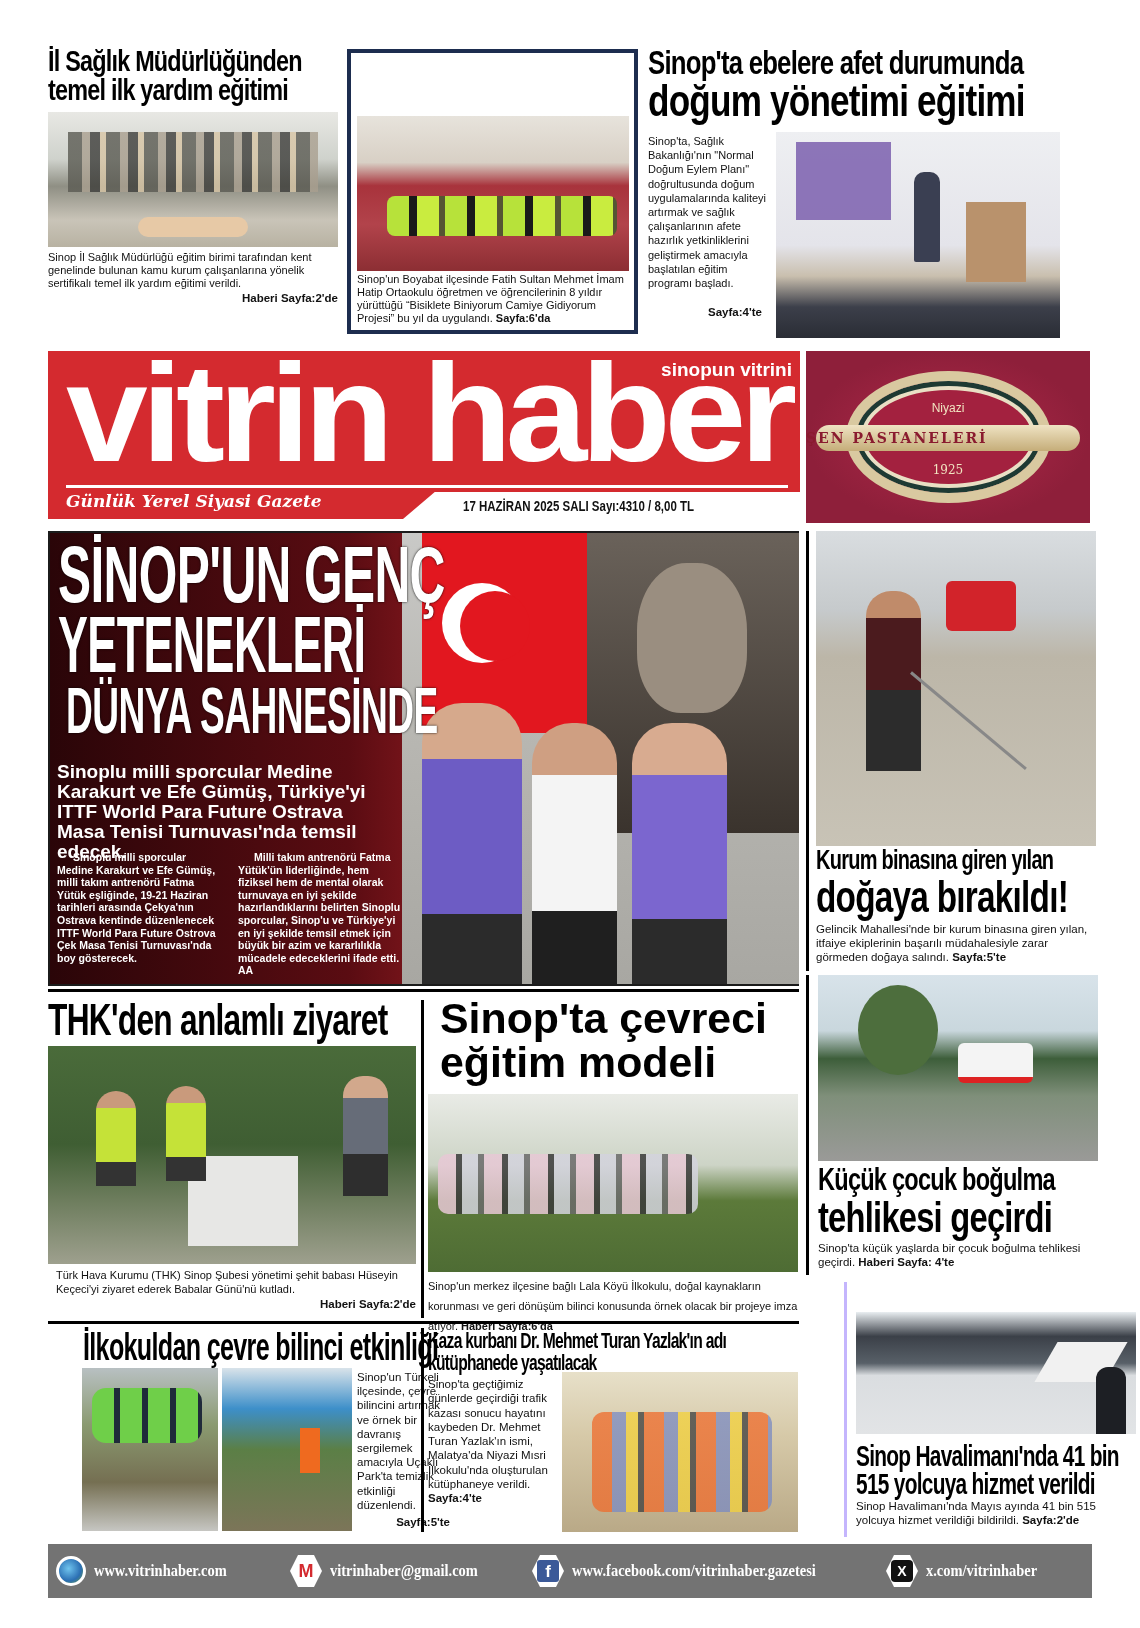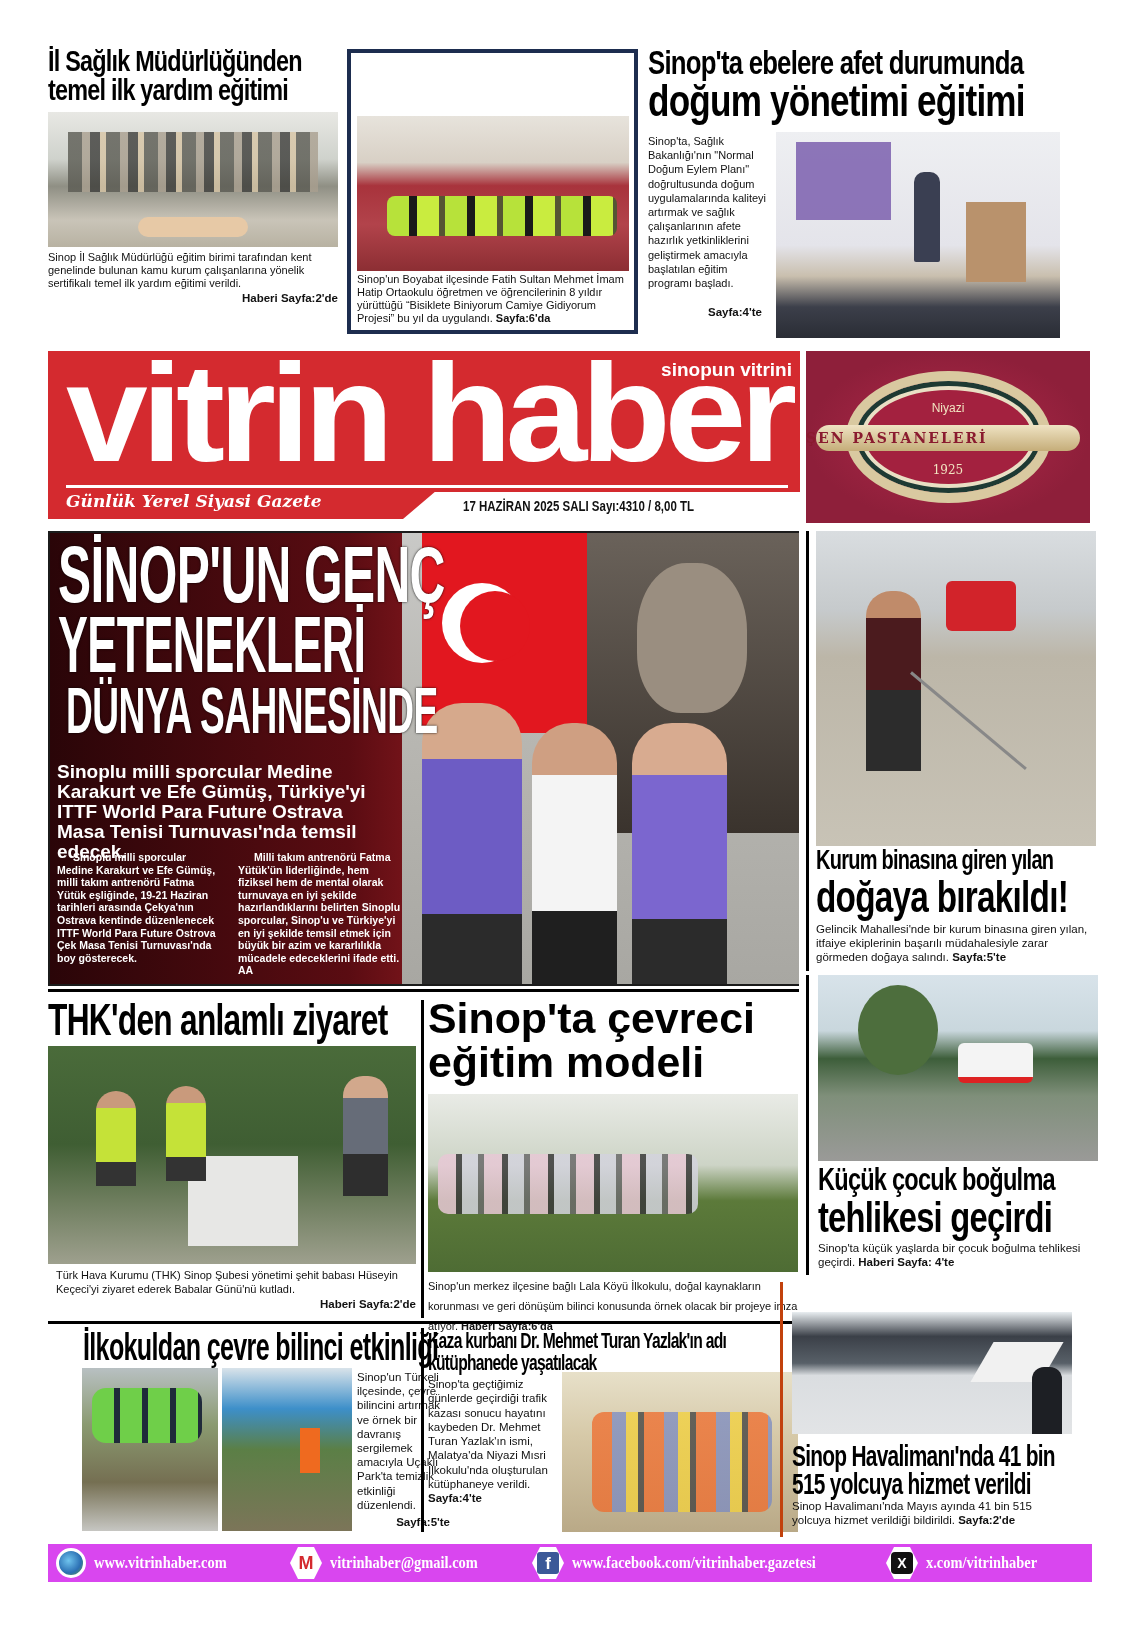--- a/index.html
+++ b/index.html
@@ -112,21 +112,21 @@
     <div class="abs" style="left:48px;top:45px;width:40px;height:95px;background:linear-gradient(180deg,#c99a7c 0 18%,#c5e238 18% 75%,#333 75%);border-radius:20px 20px 0 0;"></div>
     <div class="abs" style="left:118px;top:40px;width:40px;height:95px;background:linear-gradient(180deg,#c99a7c 0 18%,#c5e238 18% 75%,#333 75%);border-radius:20px 20px 0 0;"></div>
     <div class="abs" style="left:295px;top:30px;width:45px;height:120px;background:linear-gradient(180deg,#d2a88c 0 18%,#666c78 18% 65%,#2e2e2e 65%);border-radius:20px 20px 0 0;"></div>
   </div>
   <div class="body-text abs" style="left:8px;top:270px;width:368px;font-size:11px;line-height:14px;">Türk Hava Kurumu (THK) Sinop Şubesi yönetimi şehit babası Hüseyin Keçeci'yi ziyaret ederek Babalar Günü'nü kutladı.</div>
   <div class="abs ref" style="right:2px;top:300px;font-size:11.5px;">Haberi Sayfa:2'de</div>
 </div>
 
 <div class="vline" style="left:421px;top:1000px;height:318px;"></div>
 
-<div class="abs" style="left:428px;top:998px;width:372px;height:320px;">
+<div class="abs" style="left:428px;top:998px;width:372px;height:320px;padding-left:12px;">
   <div class="cond" style="font-size:42px;letter-spacing:0;transform:scaleX(1.02);">Sinop'ta çevreci</div>
   <div class="cond" style="font-size:42px;letter-spacing:0;transform:scaleX(1.02);margin-top:2px;">eğitim modeli</div>
   <div class="photo abs" style="left:0;top:96px;width:370px;height:178px;background:linear-gradient(180deg,#e9ebe6 0%,#cdd4c6 40%,#5c7a3a 60%,#4e6c34 100%);">
     <div class="abs" style="left:10px;top:60px;width:260px;height:60px;background:repeating-linear-gradient(90deg,#e7c8d5 0 18px,#3a3a3a 18px 24px,#d3d3dd 24px 40px,#6a6a6a 40px 46px);opacity:.85;border-radius:10px;"></div>
   </div>
   <div class="body-text abs" style="left:0;top:278px;width:370px;font-size:11px;line-height:20px;">
     <span>Sinop'un merkez ilçesine bağlı Lala Köyü İlkokulu, doğal kaynakların korunması ve geri dönüşüm bilinci konusunda örnek olacak bir projeye imza atıyor.</span>
     <span class="ref">Haberi Sayfa:6'da</span>
   </div>
 </div>
@@ -165,34 +165,34 @@
   <div class="cond" style="font-size:22px;transform:scaleX(0.71);">kütüphanede yaşatılacak</div>
   <div class="body-text abs" style="left:0;top:47px;width:128px;font-size:11.5px;line-height:14.3px;">
     <span>Sinop'ta geçtiğimiz günlerde geçirdiği trafik kazası sonucu hayatını kaybeden Dr. Mehmet Turan Yazlak'ın ismi, Malatya'da Niyazi Mısri İlkokulu'nda oluşturulan kütüphaneye verildi.</span>
     <span class="ref">Sayfa:4'te</span>
   </div>
   <div class="photo abs" style="left:134px;top:42px;width:236px;height:160px;background:linear-gradient(180deg,#e7e0c9 0%,#d6c9a8 40%,#b9a987 100%);">
     <div class="abs" style="left:30px;top:40px;width:180px;height:100px;background:repeating-linear-gradient(90deg,#ef6b2b 0 20px,#7a8ac2 20px 34px,#f3d13a 34px 46px,#3c3c3c 46px 52px);opacity:.75;border-radius:12px;"></div>
   </div>
 </div>
 
-<div class="abs" style="left:780px;top:1282px;width:292px;height:255px;border-left:3px solid #c2410c;">
+<div class="abs" style="left:844px;top:1282px;width:292px;height:255px;border-left:3px solid #c4b5fd;">
   <div class="photo abs" style="left:9px;top:30px;width:280px;height:122px;background:linear-gradient(180deg,#e9eef1 0%,#3b4048 20%,#586068 42%,#dadde0 52%,#e2e4e6 100%);">
     <div class="abs" style="left:190px;top:30px;width:70px;height:40px;background:#f1f1f1;transform:skewX(-30deg);"></div>
     <div class="abs" style="left:240px;top:55px;width:30px;height:67px;background:#1d1f24;border-radius:12px 12px 0 0;"></div>
   </div>
   <div class="cond abs" style="left:9px;top:160px;font-size:29px;transform:scaleX(0.72);">Sinop Havalimanı'nda 41 bin</div>
   <div class="cond abs" style="left:9px;top:188px;font-size:29px;transform:scaleX(0.72);">515 yolcuya hizmet verildi</div>
   <div class="body-text abs" style="left:9px;top:217px;width:280px;font-size:11.5px;line-height:14px;">
     <span>Sinop Havalimanı'nda Mayıs ayında 41 bin 515 yolcuya hizmet verildiği bildirildi.</span>
     <span class="ref">Sayfa:2'de</span>
   </div>
 </div>
 
-<div class="abs" style="left:48px;top:1544px;width:1044px;height:38px;background:#d946ef;display:flex;align-items:center;">
+<div class="abs" style="left:48px;top:1544px;width:1044px;height:54px;background:#737373;display:flex;align-items:center;">
   <div style="display:flex;align-items:center;width:242px;padding-left:8px;">
     <span style="width:30px;height:30px;border-radius:50%;background:radial-gradient(circle at 40% 40%,#6fc4ee,#2b6fb3 60%,#6a9a3a);border:3px solid #fff;display:inline-block;"></span>
     <span style="color:#fff;font-family:'Liberation Serif',serif;font-weight:700;font-size:17px;margin-left:8px;transform:scaleX(0.85);transform-origin:left;display:inline-block;white-space:nowrap;">www.vitrinhaber.com</span>
   </div>
   <div style="display:flex;align-items:center;width:242px;">
     <span style="width:32px;height:32px;background:#fff;display:inline-flex;align-items:center;justify-content:center;clip-path:polygon(25% 0,75% 0,100% 50%,75% 100%,25% 100%,0 50%);color:#d42a2f;font-weight:900;font-size:18px;">M</span>
     <span style="color:#fff;font-family:'Liberation Serif',serif;font-weight:700;font-size:17px;margin-left:8px;transform:scaleX(0.85);transform-origin:left;display:inline-block;white-space:nowrap;">vitrinhaber@gmail.com</span>
   </div>
   <div style="display:flex;align-items:center;width:354px;">
     <span style="width:32px;height:32px;background:#fff;display:inline-flex;align-items:center;justify-content:center;clip-path:polygon(25% 0,75% 0,100% 50%,75% 100%,25% 100%,0 50%);">

